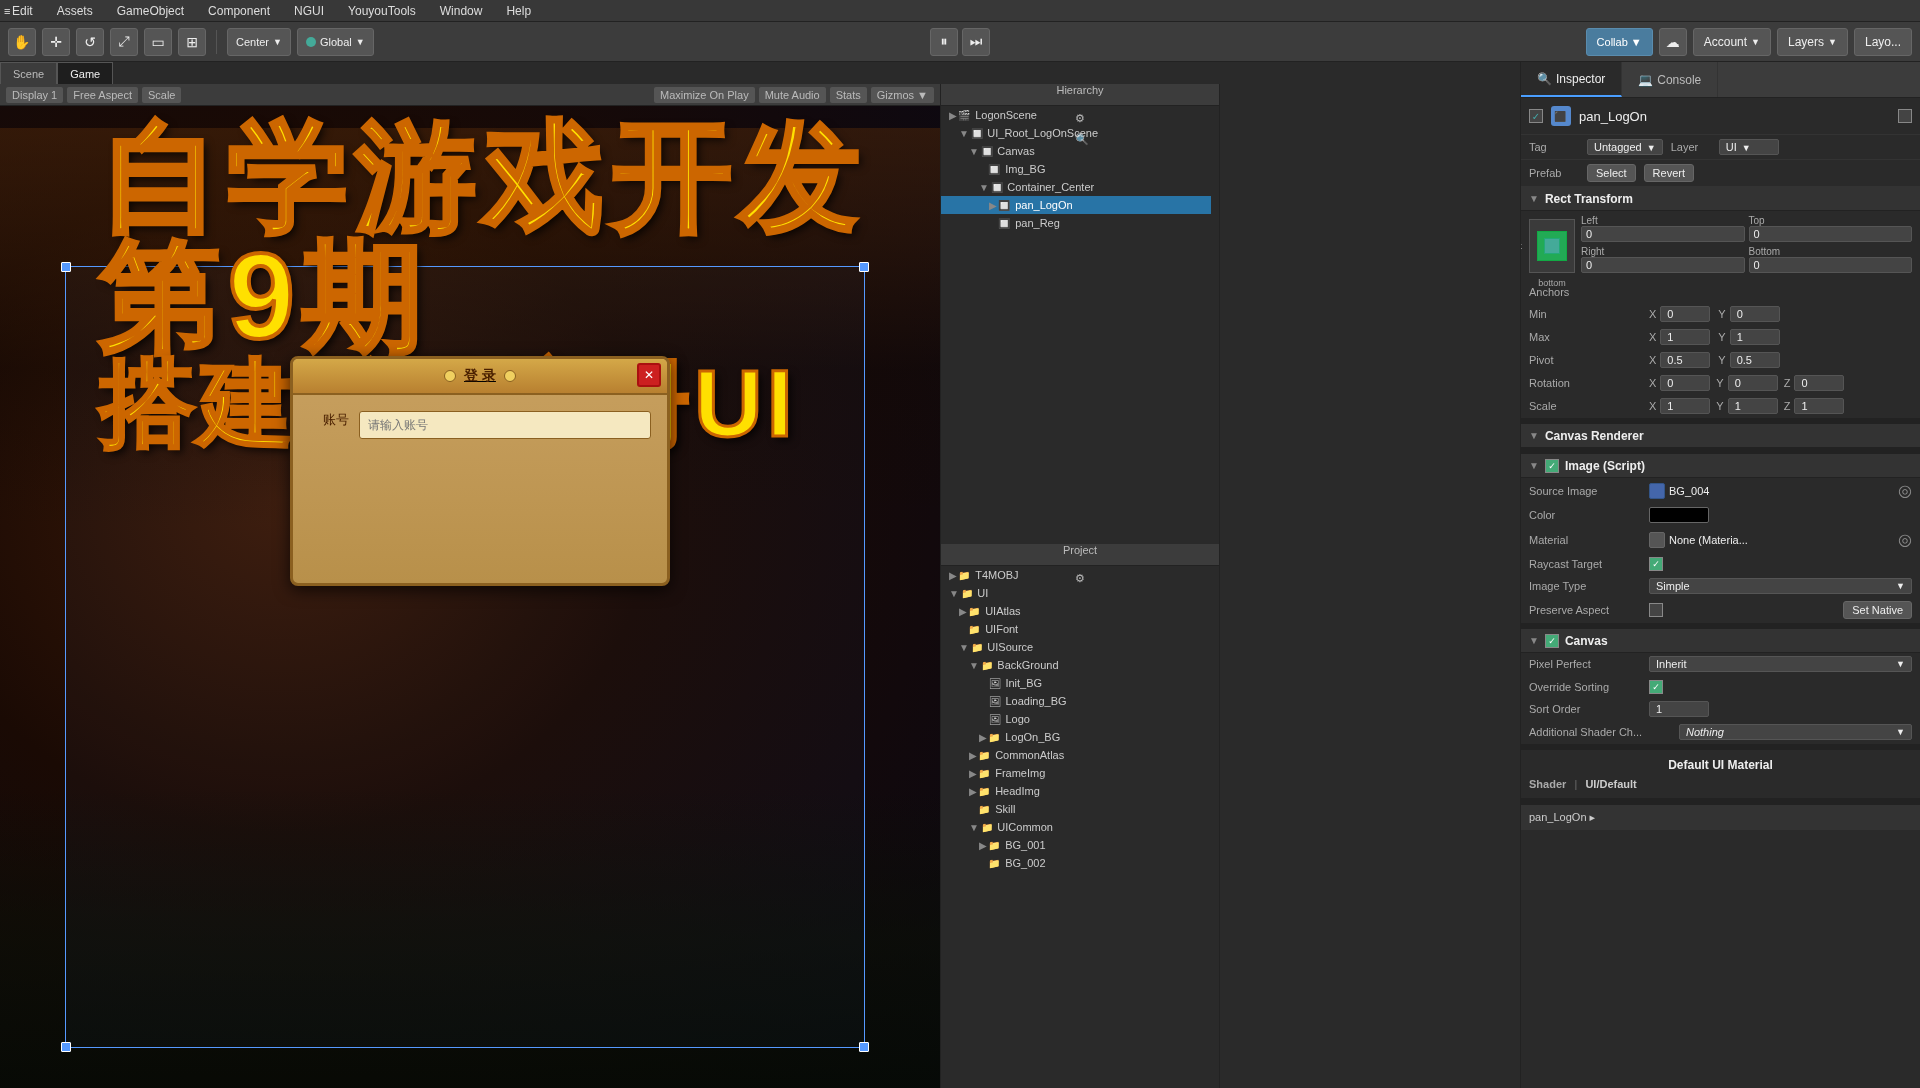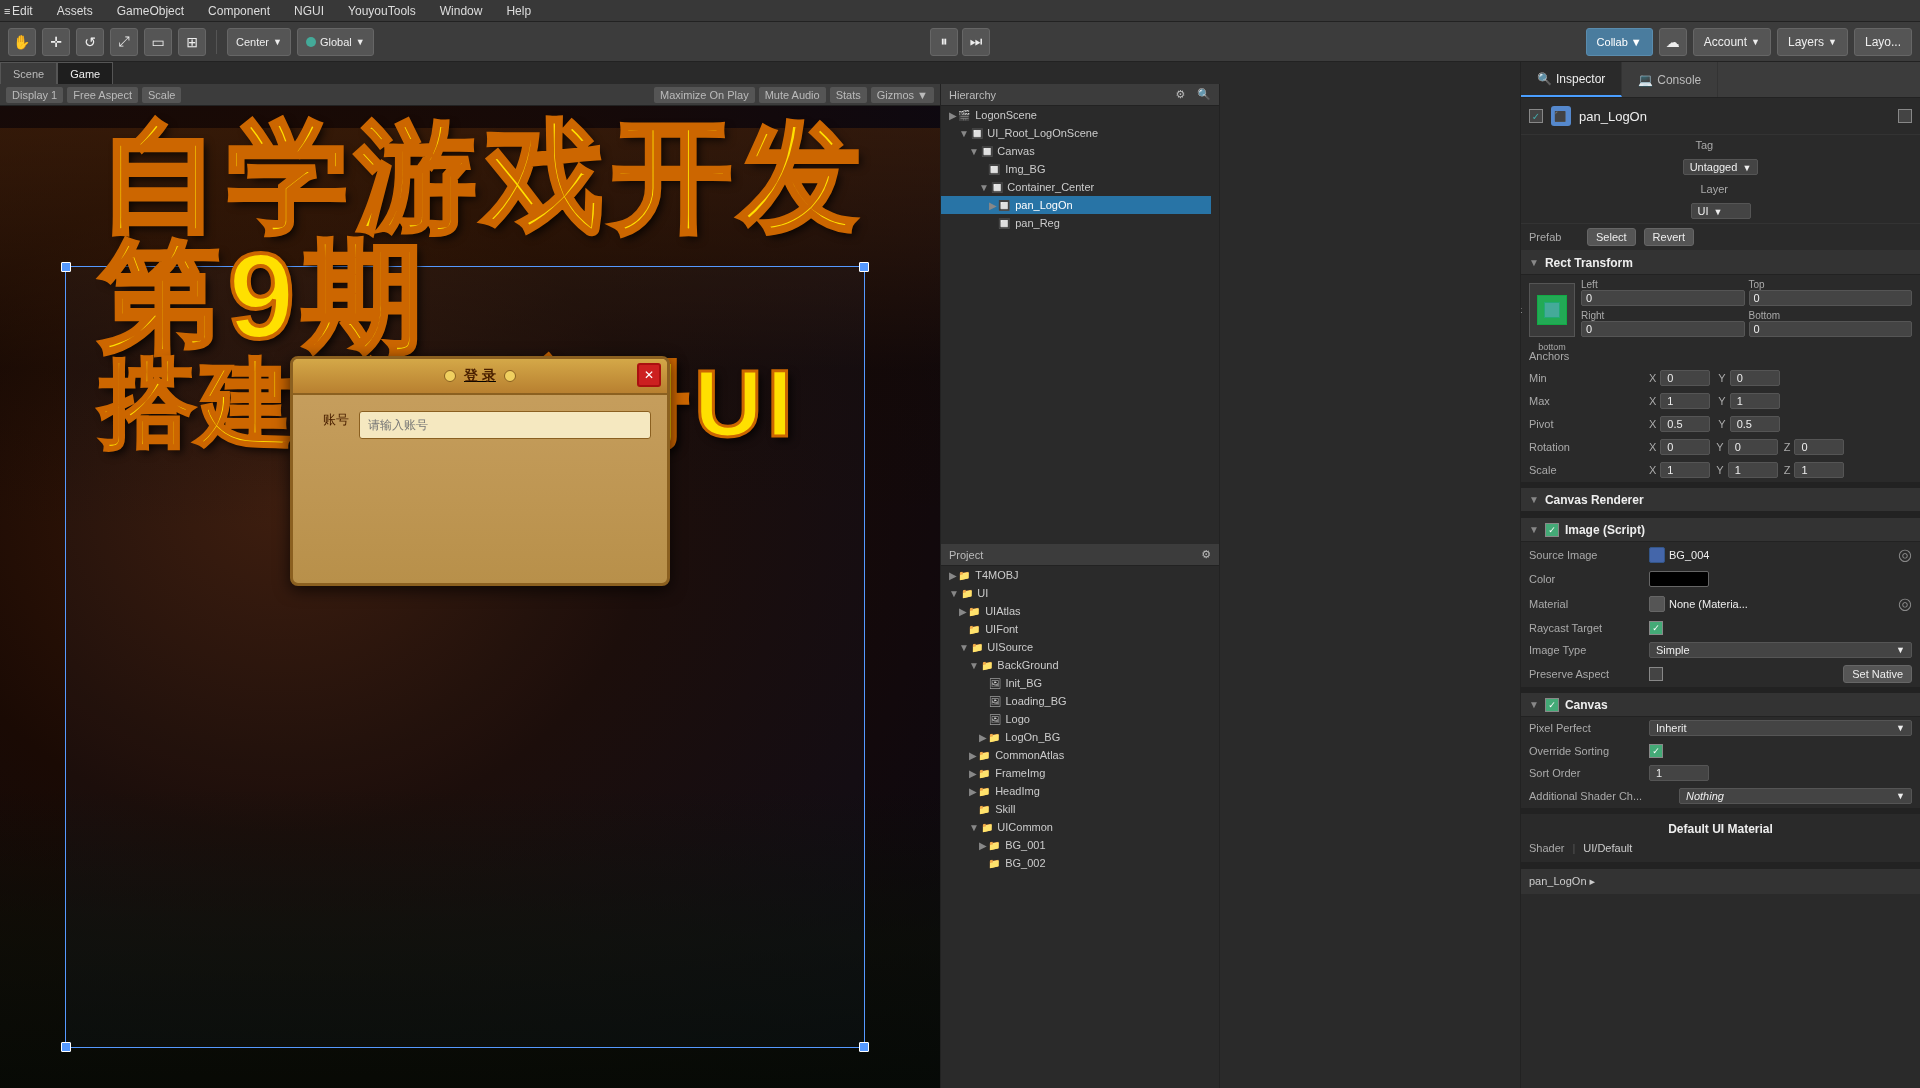--- a/index.html
+++ b/index.html
@@ -333,20 +333,21 @@
     .panel-header {
       height: 22px;
       background: #3c3c3c;
       display: flex;
       align-items: center;
       padding: 0 8px;
       gap: 8px;
       border-bottom: 1px solid #222;
       font-size: 11px;
       color: #bbb;
+      flex-direction: column;
     }
     .hierarchy-item {
       height: 18px;
       display: flex;
       align-items: center;
       padding-left: 8px;
       font-size: 11px;
       color: #ccc;
       cursor: pointer;
       white-space: nowrap;
@@ -441,21 +442,20 @@
       flex: 1;
     }
     .obj-meta-row {
       display: flex;
       align-items: center;
       padding: 4px 8px;
       gap: 8px;
       font-size: 11px;
       color: #aaa;
       border-bottom: 1px solid #333;
-      flex-direction: column;
     }
     .obj-meta-label {
       color: #aaa;
       width: 50px;
     }
     .obj-meta-value {
       background: #444;
       border: 1px solid #555;
       border-radius: 2px;
       padding: 1px 6px;
@@ -1157,21 +1157,21 @@
       <span>Nothing</span>
       <span style="font-size:9px;">▼</span>
     </div>
   </div>
 
   <div class="section-divider"></div>
 
   
   <div style="padding:8px;">
     <div style="color:#eee;font-size:12px;font-weight:bold;text-align:center;margin-bottom:6px;">Default UI Material</div>
-    <div style="display:flex;align-items:center;gap:8px;font-size:11px;color:#aaa;">
+    <div style="display:flex;align-items:center;gap:8px;font-size:11px;color:#aaa;font-weight:bold;">
       <span>Shader</span>
       <span style="color:#555;">|</span>
       <span style="color:#ccc;">UI/Default</span>
     </div>
   </div>
 
   <div class="section-divider"></div>
 
   
 

